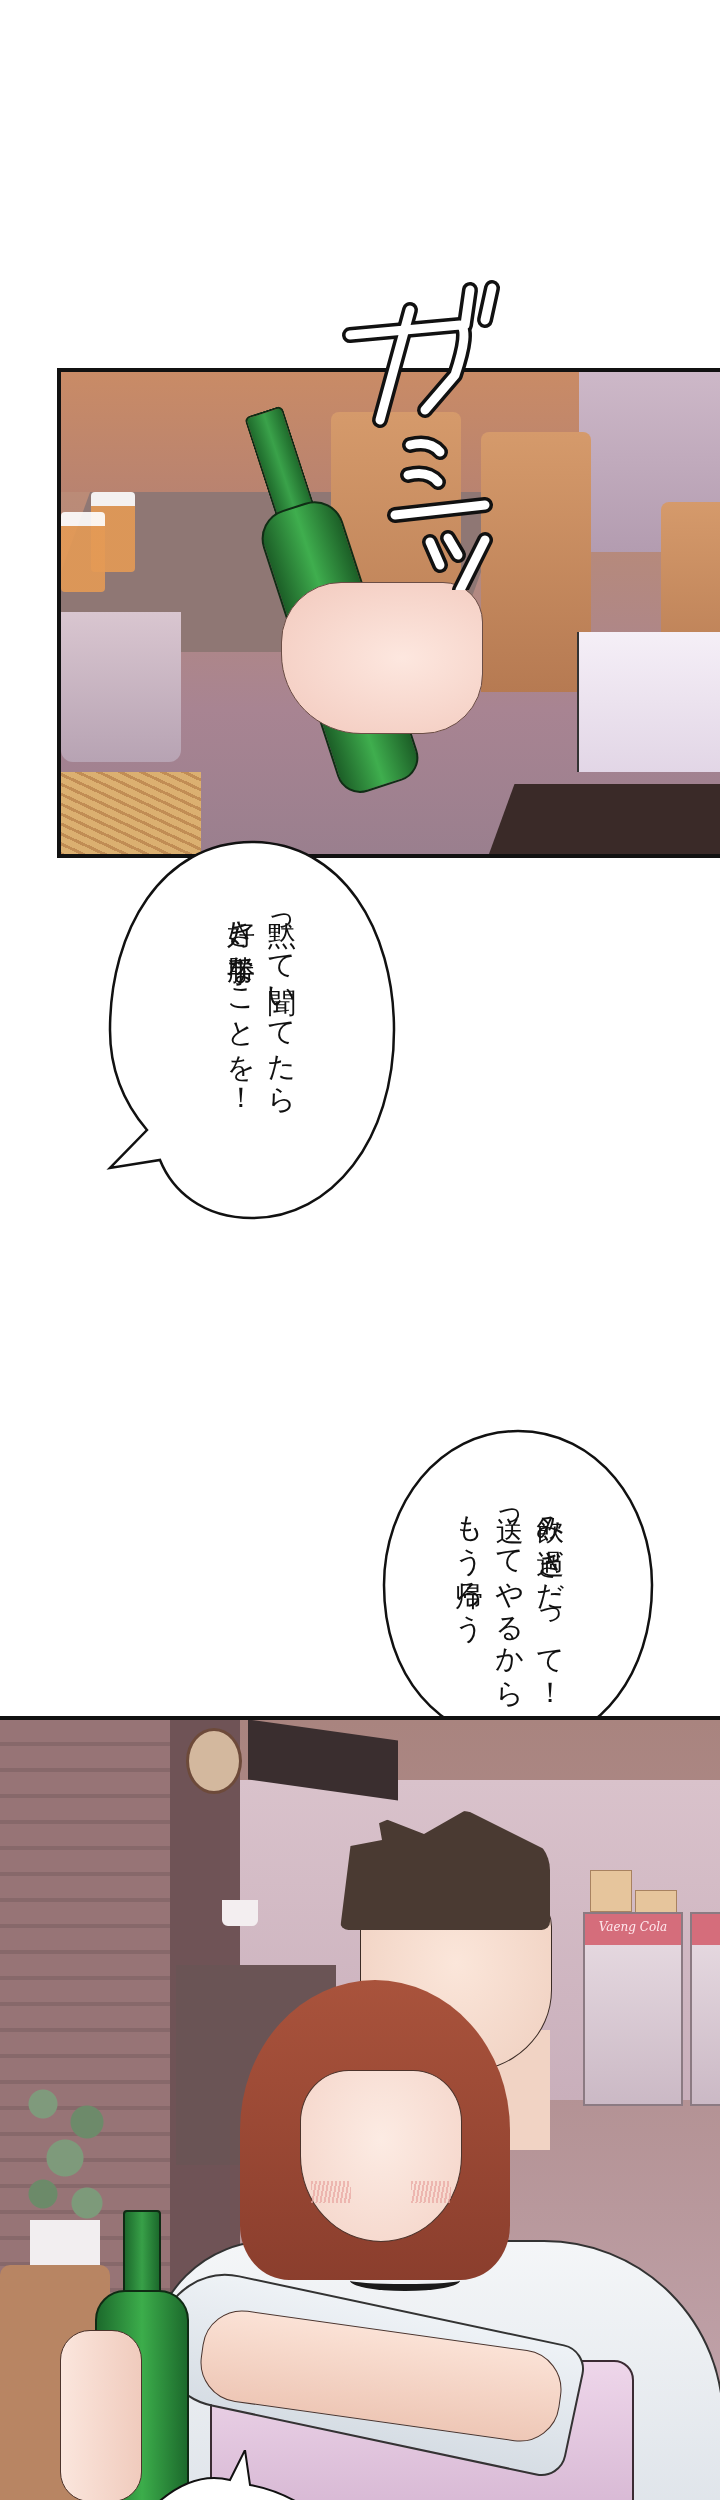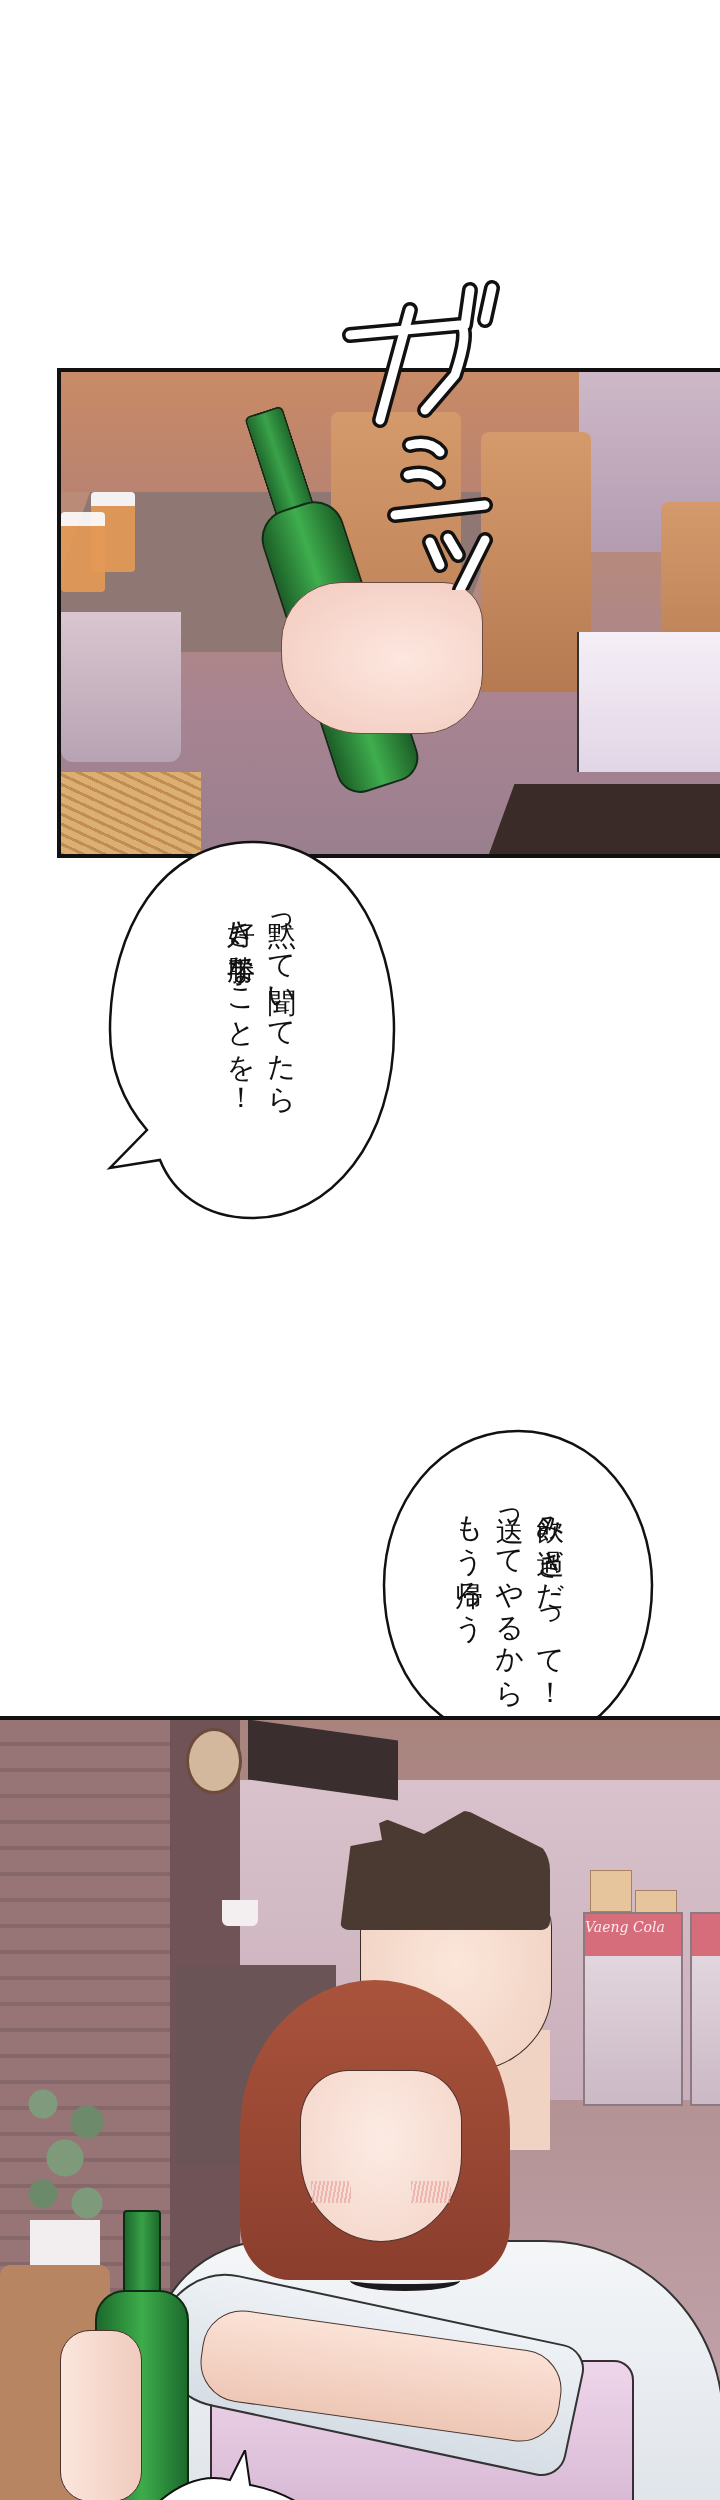--- a/index.html
+++ b/index.html
@@ -38,21 +38,21 @@
 
   
   .panel2 { position:absolute; left:0; top:1716px; width:720px; height:784px; border-top:4px solid #111; box-sizing:border-box; overflow:hidden;
     background: linear-gradient(180deg, #a9847f 0%, #b18f90 40%, #c4a7b0 100%); }
   .brick { position:absolute; left:0; top:0; width:240px; height:600px; background:repeating-linear-gradient(180deg,#977476 0 22px,#87686a 22px 26px); }
   .pillar { position:absolute; left:170px; top:0; width:70px; height:650px; background:#6f5356; }
   .back-wall { position:absolute; left:240px; top:60px; width:480px; height:320px; background:linear-gradient(180deg,#d9c2cb,#c9afbb); }
   .clock { position:absolute; left:186px; top:8px; width:50px; height:60px; border-radius:50%; background:#d3b89e; border:3px solid #6d4a3a; }
   .menu-board { position:absolute; left:248px; top:10px; width:150px; height:60px; background:#3a2e2f; transform:skewY(8deg); }
   .fridge { position:absolute; top:230px; width:96px; height:190px; background:linear-gradient(180deg,#e9dde4,#cbb9c5); border:2px solid #8b7a82; }
-  .fridge-sign { position:absolute; left:0; top:0; width:100%; height:42px; background:#d56d7b; color:#ffe9ee; font-size:14px; font-style:italic; text-align:left; line-height:26px; font-family:"DejaVu Serif", serif; }
+  .fridge-sign { position:absolute; left:0; top:0; width:100%; height:31px; background:#d56d7b; color:#ffe9ee; font-size:12px; font-style:italic; text-align:center; line-height:26px; font-family:"DejaVu Serif", serif; }
   .box { position:absolute; background:#e6c59c; border:1.5px solid #a88260; }
   .counter { position:absolute; left:176px; top:245px; width:160px; height:200px; background:#6a5455; }
   .planter { position:absolute; left:10px; top:330px; width:110px; height:230px; }
   .leaves { position:absolute; left:0; top:0; width:110px; height:180px; background:radial-gradient(circle at 30% 30%,#7f9a7c 0 14px,transparent 15px),radial-gradient(circle at 70% 40%,#6d8a6a 0 16px,transparent 17px),radial-gradient(circle at 50% 60%,#7e9a7b 0 18px,transparent 19px),radial-gradient(circle at 30% 80%,#6c8a69 0 14px,transparent 15px),radial-gradient(circle at 70% 85%,#7d9a7a 0 15px,transparent 16px); }
   .pot { position:absolute; left:20px; top:170px; width:70px; height:70px; background:#f2eef0; border-radius:0 0 10px 10px; }
   .small-plant { position:absolute; left:222px; top:180px; width:36px; height:26px; background:#f3eef0; border-radius:0 0 6px 6px; }
   .chair2 { position:absolute; left:0; top:545px; width:110px; height:240px; background:#b88563; border-radius:10px 10px 0 0; }
 
   .man-shirt { position:absolute; left:150px; top:520px; width:570px; height:270px; background:linear-gradient(180deg,#f4f6f8,#dfe4ea); border-radius:120px 180px 0 0; border:2px solid #333; }
   .man-head { position:absolute; left:340px; top:90px; width:230px; height:240px; }

